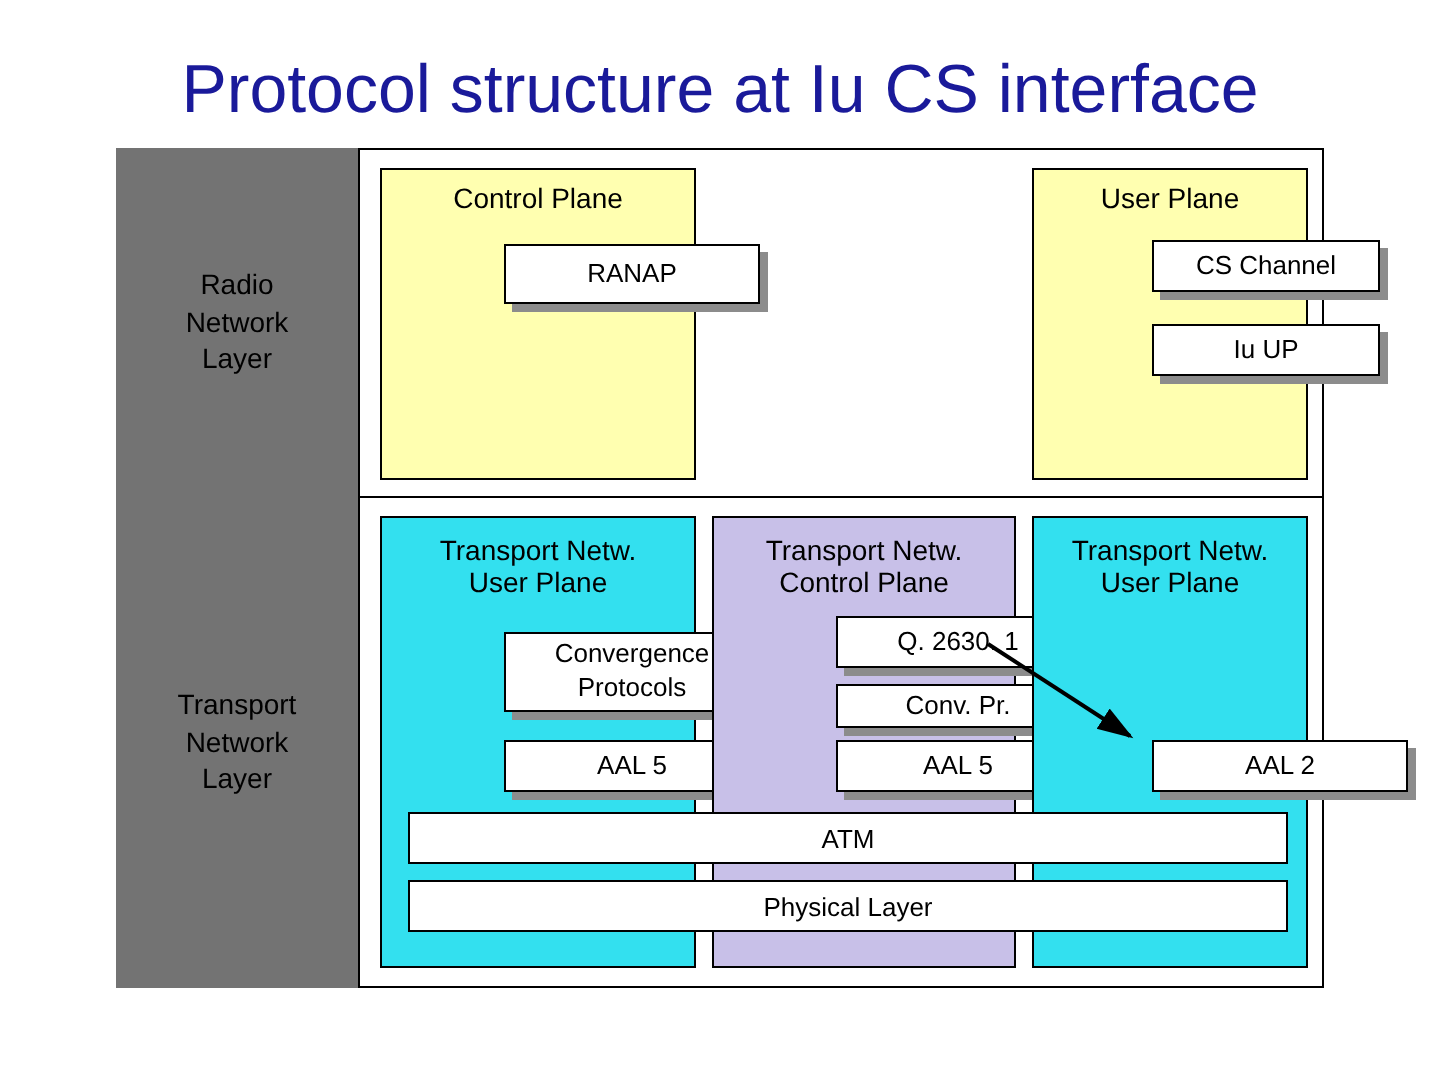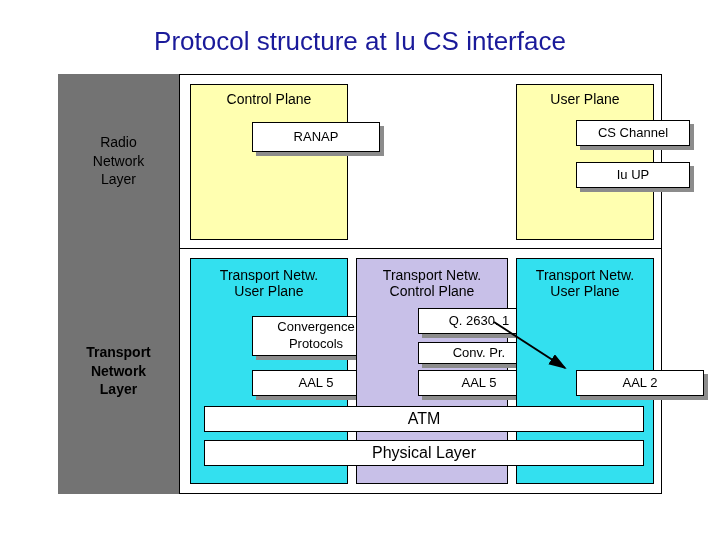--- a/index.html
+++ b/index.html
@@ -10,21 +10,21 @@
     font-family: Verdana, Geneva, sans-serif;
     background: #fff;
     position: relative;
   }
   .title {
     position: absolute;
     top: 26px;
     left: 0;
     width: 720px;
     text-align: center;
-    font-size: 26px;
+    font-size: 34px;
     color: #1a1a9a;
   }
   .outer-box {
     position: absolute;
     left: 58px;
     top: 74px;
     width: 604px;
     height: 420px;
     border: 1px solid #000;
     box-sizing: border-box;
@@ -103,42 +103,42 @@
   }
   
   .wide-bar {
     position: absolute;
     background: #fff;
     border: 1px solid #000;
     box-sizing: border-box;
     display: flex;
     align-items: center;
     justify-content: center;
-    font-size: 16px;
+    font-size: 13px;
   }
   svg.arrow {
     position: absolute;
     overflow: visible;
     pointer-events: none;
   }
 </style>
 </head>
 <body>
 
 <div class="title">Protocol structure at Iu CS interface</div>
 
 <div class="outer-box"></div>
 <div class="hsep"></div>
 
 <div class="left-label" style="top:74px;height:174px;border-right:1px solid #000;">
   <span style="white-space:pre-line">Radio
 Network
 Layer</span>
 </div>
-<div class="left-label" style="top:248px;height:246px;border-right:1px solid #000;font-weight:bold;">
+<div class="left-label" style="top:248px;height:246px;border-right:1px solid #000;">
   <span style="white-space:pre-line">Transport
 Network
 Layer</span>
 </div>
 
 <div class="plane-col plane-yellow" style="left:190px;top:84px;width:158px;height:156px;">
   <div class="plane-head">Control Plane</div>
 </div>
 <div class="shadow-box" style="left:204px;top:122px;width:128px;height:30px;">
   <div class="sh"></div>

